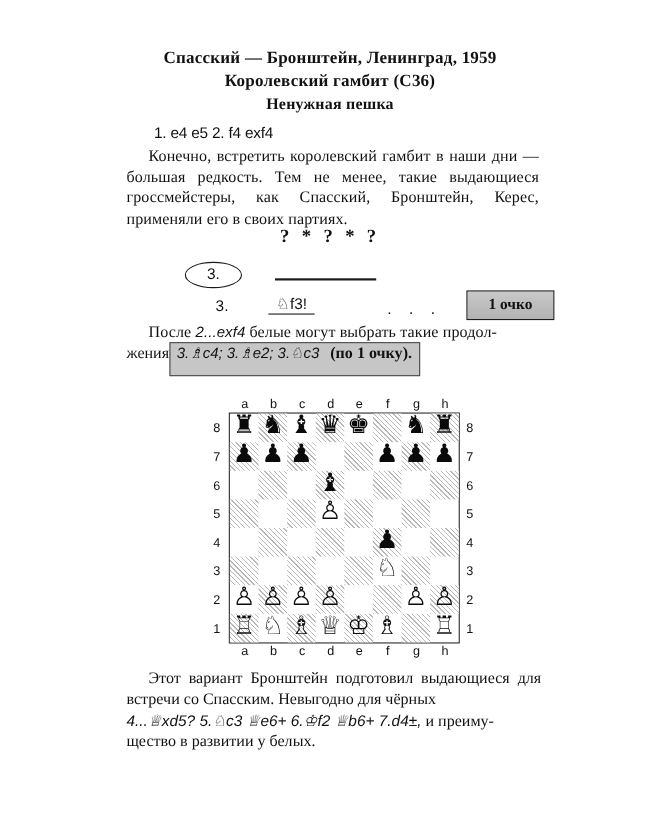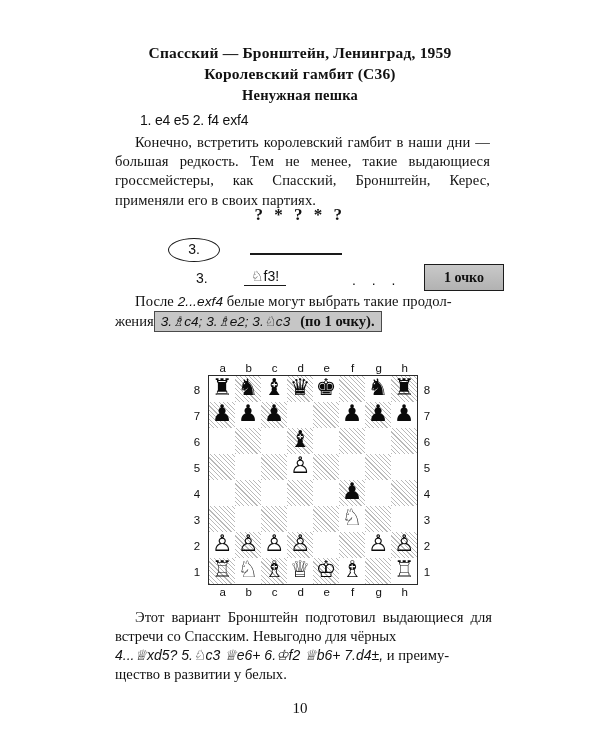--- a/index.html
+++ b/index.html
@@ -101,21 +101,21 @@
     font-size:14px;
     text-align:center;
     line-height:25px;
     box-sizing:border-box;
   }
 
   
   .hlbox{
     background:#c6c6c6;
     border:1.3px solid #4a4a4a;
-    padding:1px 6px 2px 6px;
+    padding:1px 6px 12px 6px;
     box-sizing:border-box;
   }
   .ital{ font-style:italic; font-family:"Liberation Sans", sans-serif; font-size:13.6px;}
   .bolds{ font-weight:bold; }
 
   
   #board-wrap{
     position:absolute;
     left:186px; top:362px;
     width:238px; height:242px;
@@ -370,15 +370,14 @@
     <span>Этот вариант Бронштейн подготовил выдающиеся для встречи со Спасским. Невыгодно для чёрных</span>
   </div>
   <div style="position:absolute; left:115px; top:646px; width:383px; font-size:14.6px; line-height:19.4px; white-space:nowrap;">
     <span class="ital" style="font-size:14px;">4...♕xd5? 5.♘c3 ♕e6+ 6.♔f2 ♕b6+ 7.d4±,</span>
     <span>и преиму-</span>
   </div>
   <div style="position:absolute; left:115px; top:665px; width:377px; font-size:14.6px; line-height:19.4px;">
     <span>щество в развитии у белых.</span>
   </div>
 
-  <div class="pageno" style="top:700px;">10</div>
 
 </div>
 
 </body></html>

